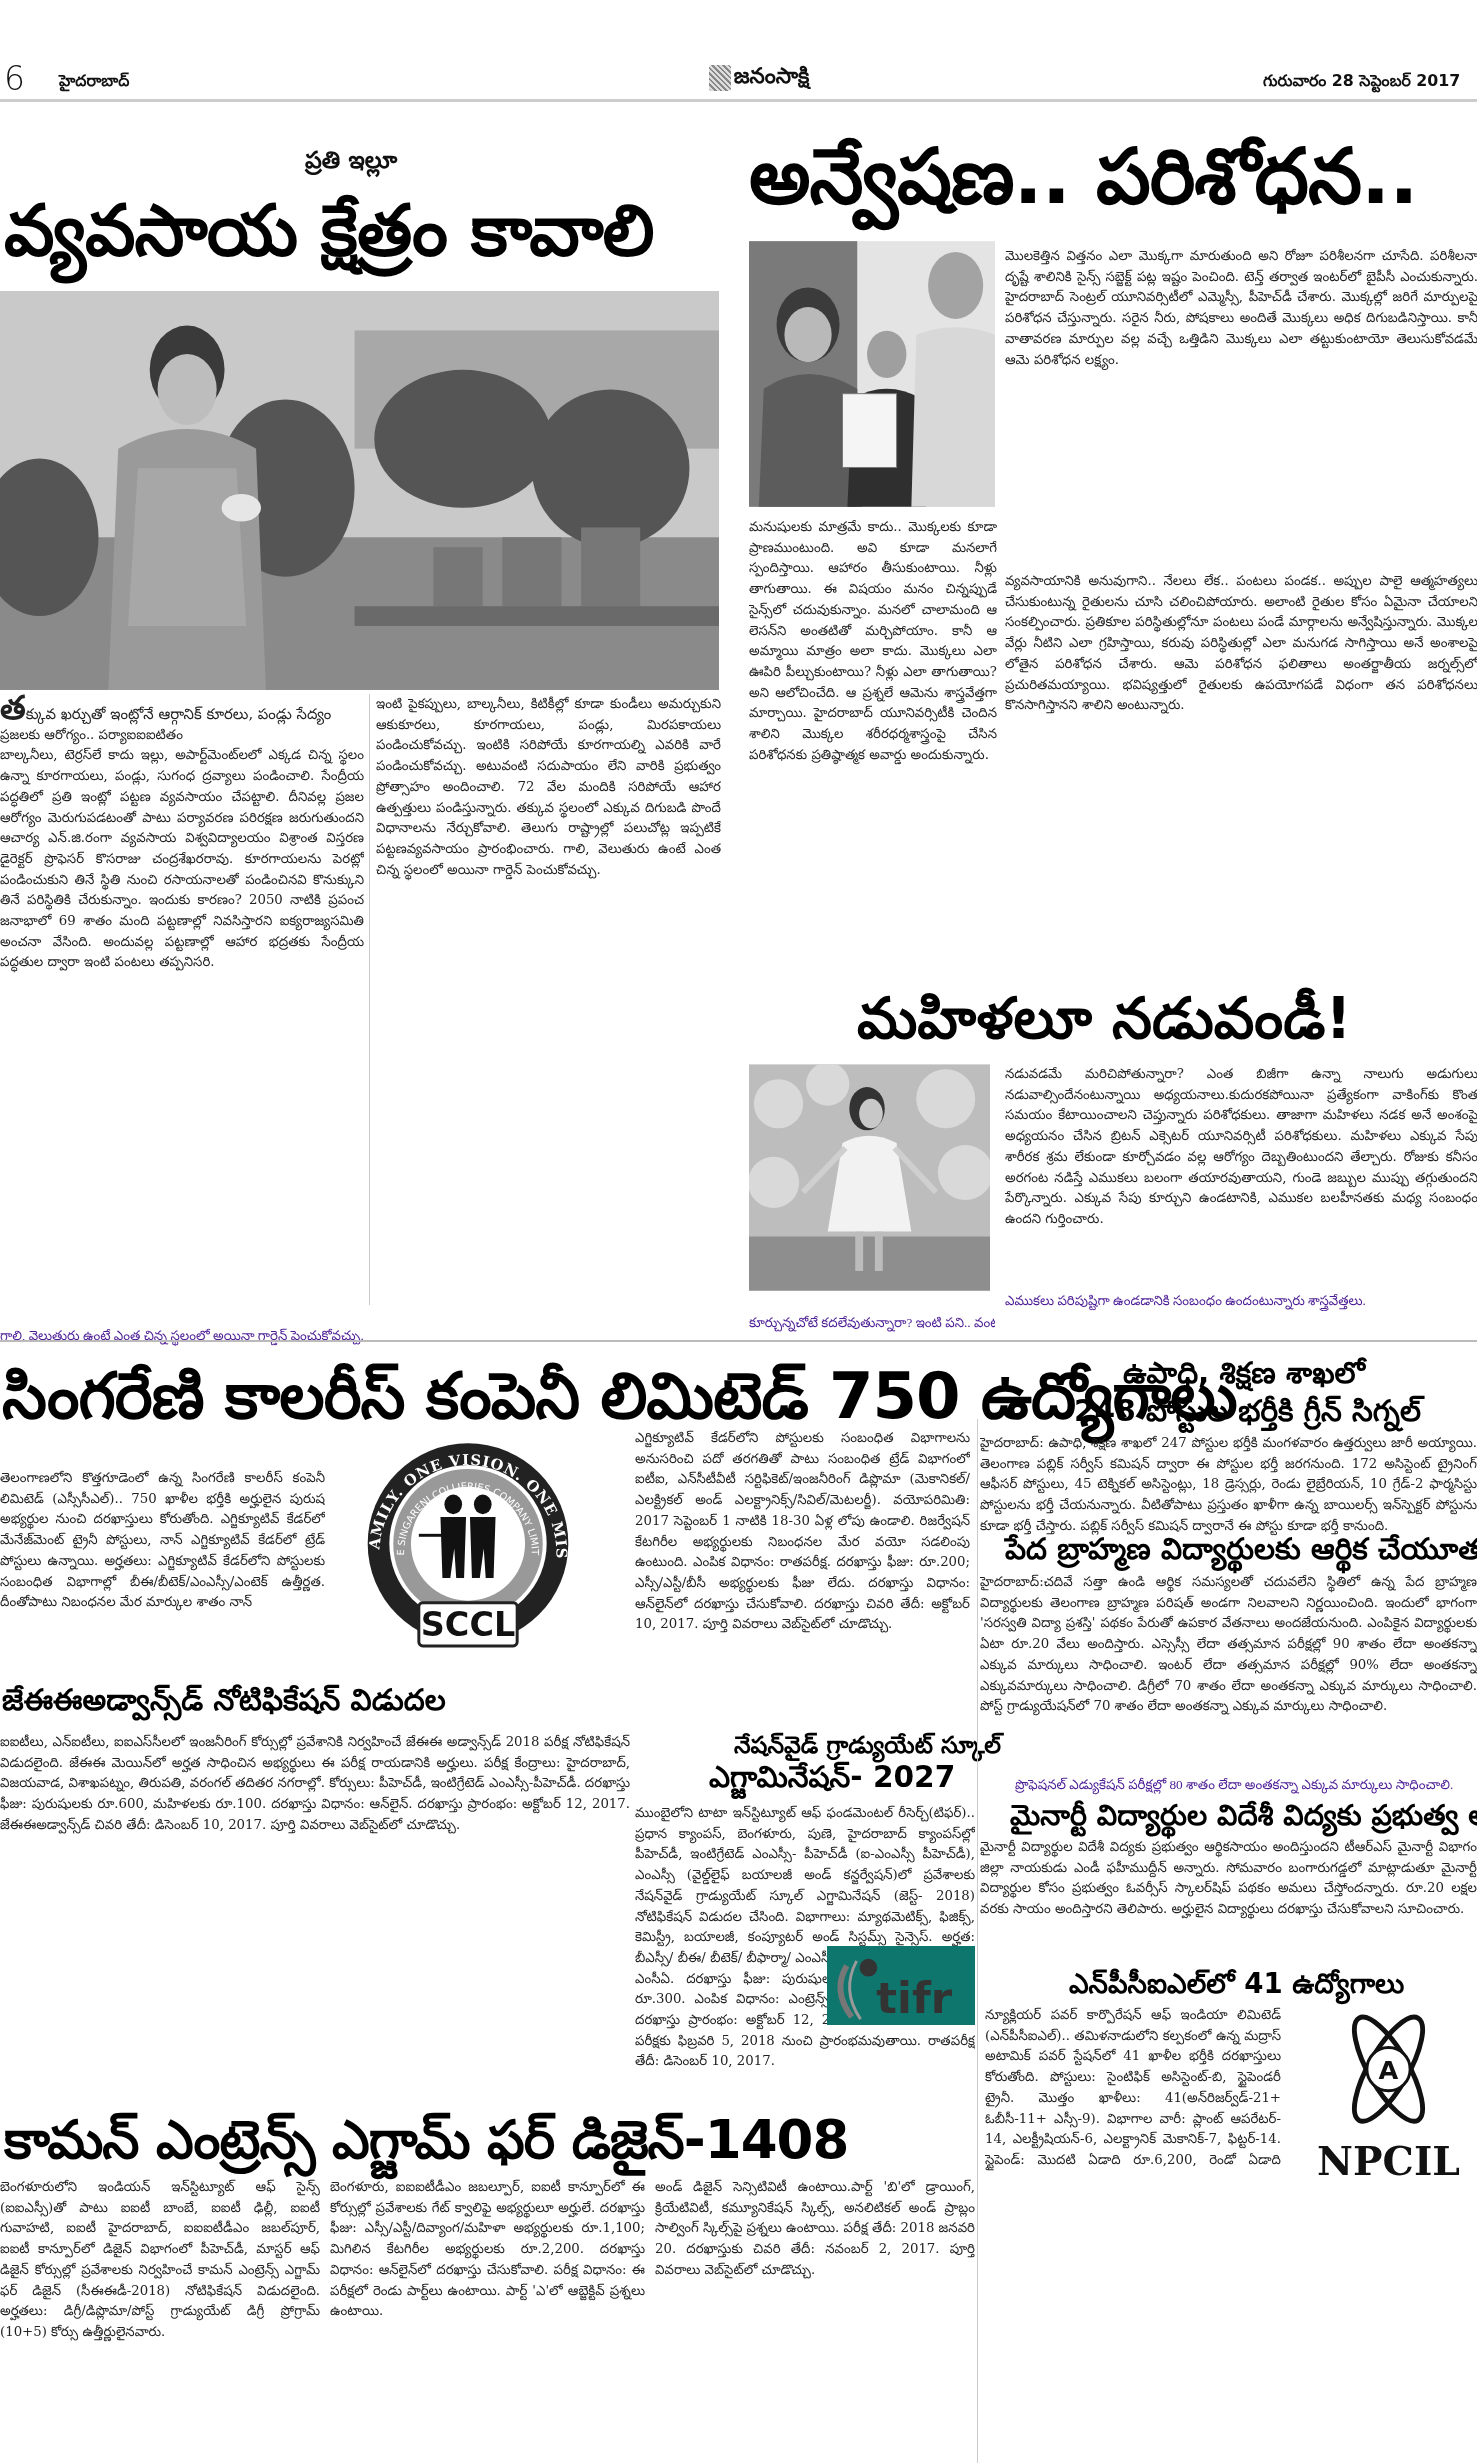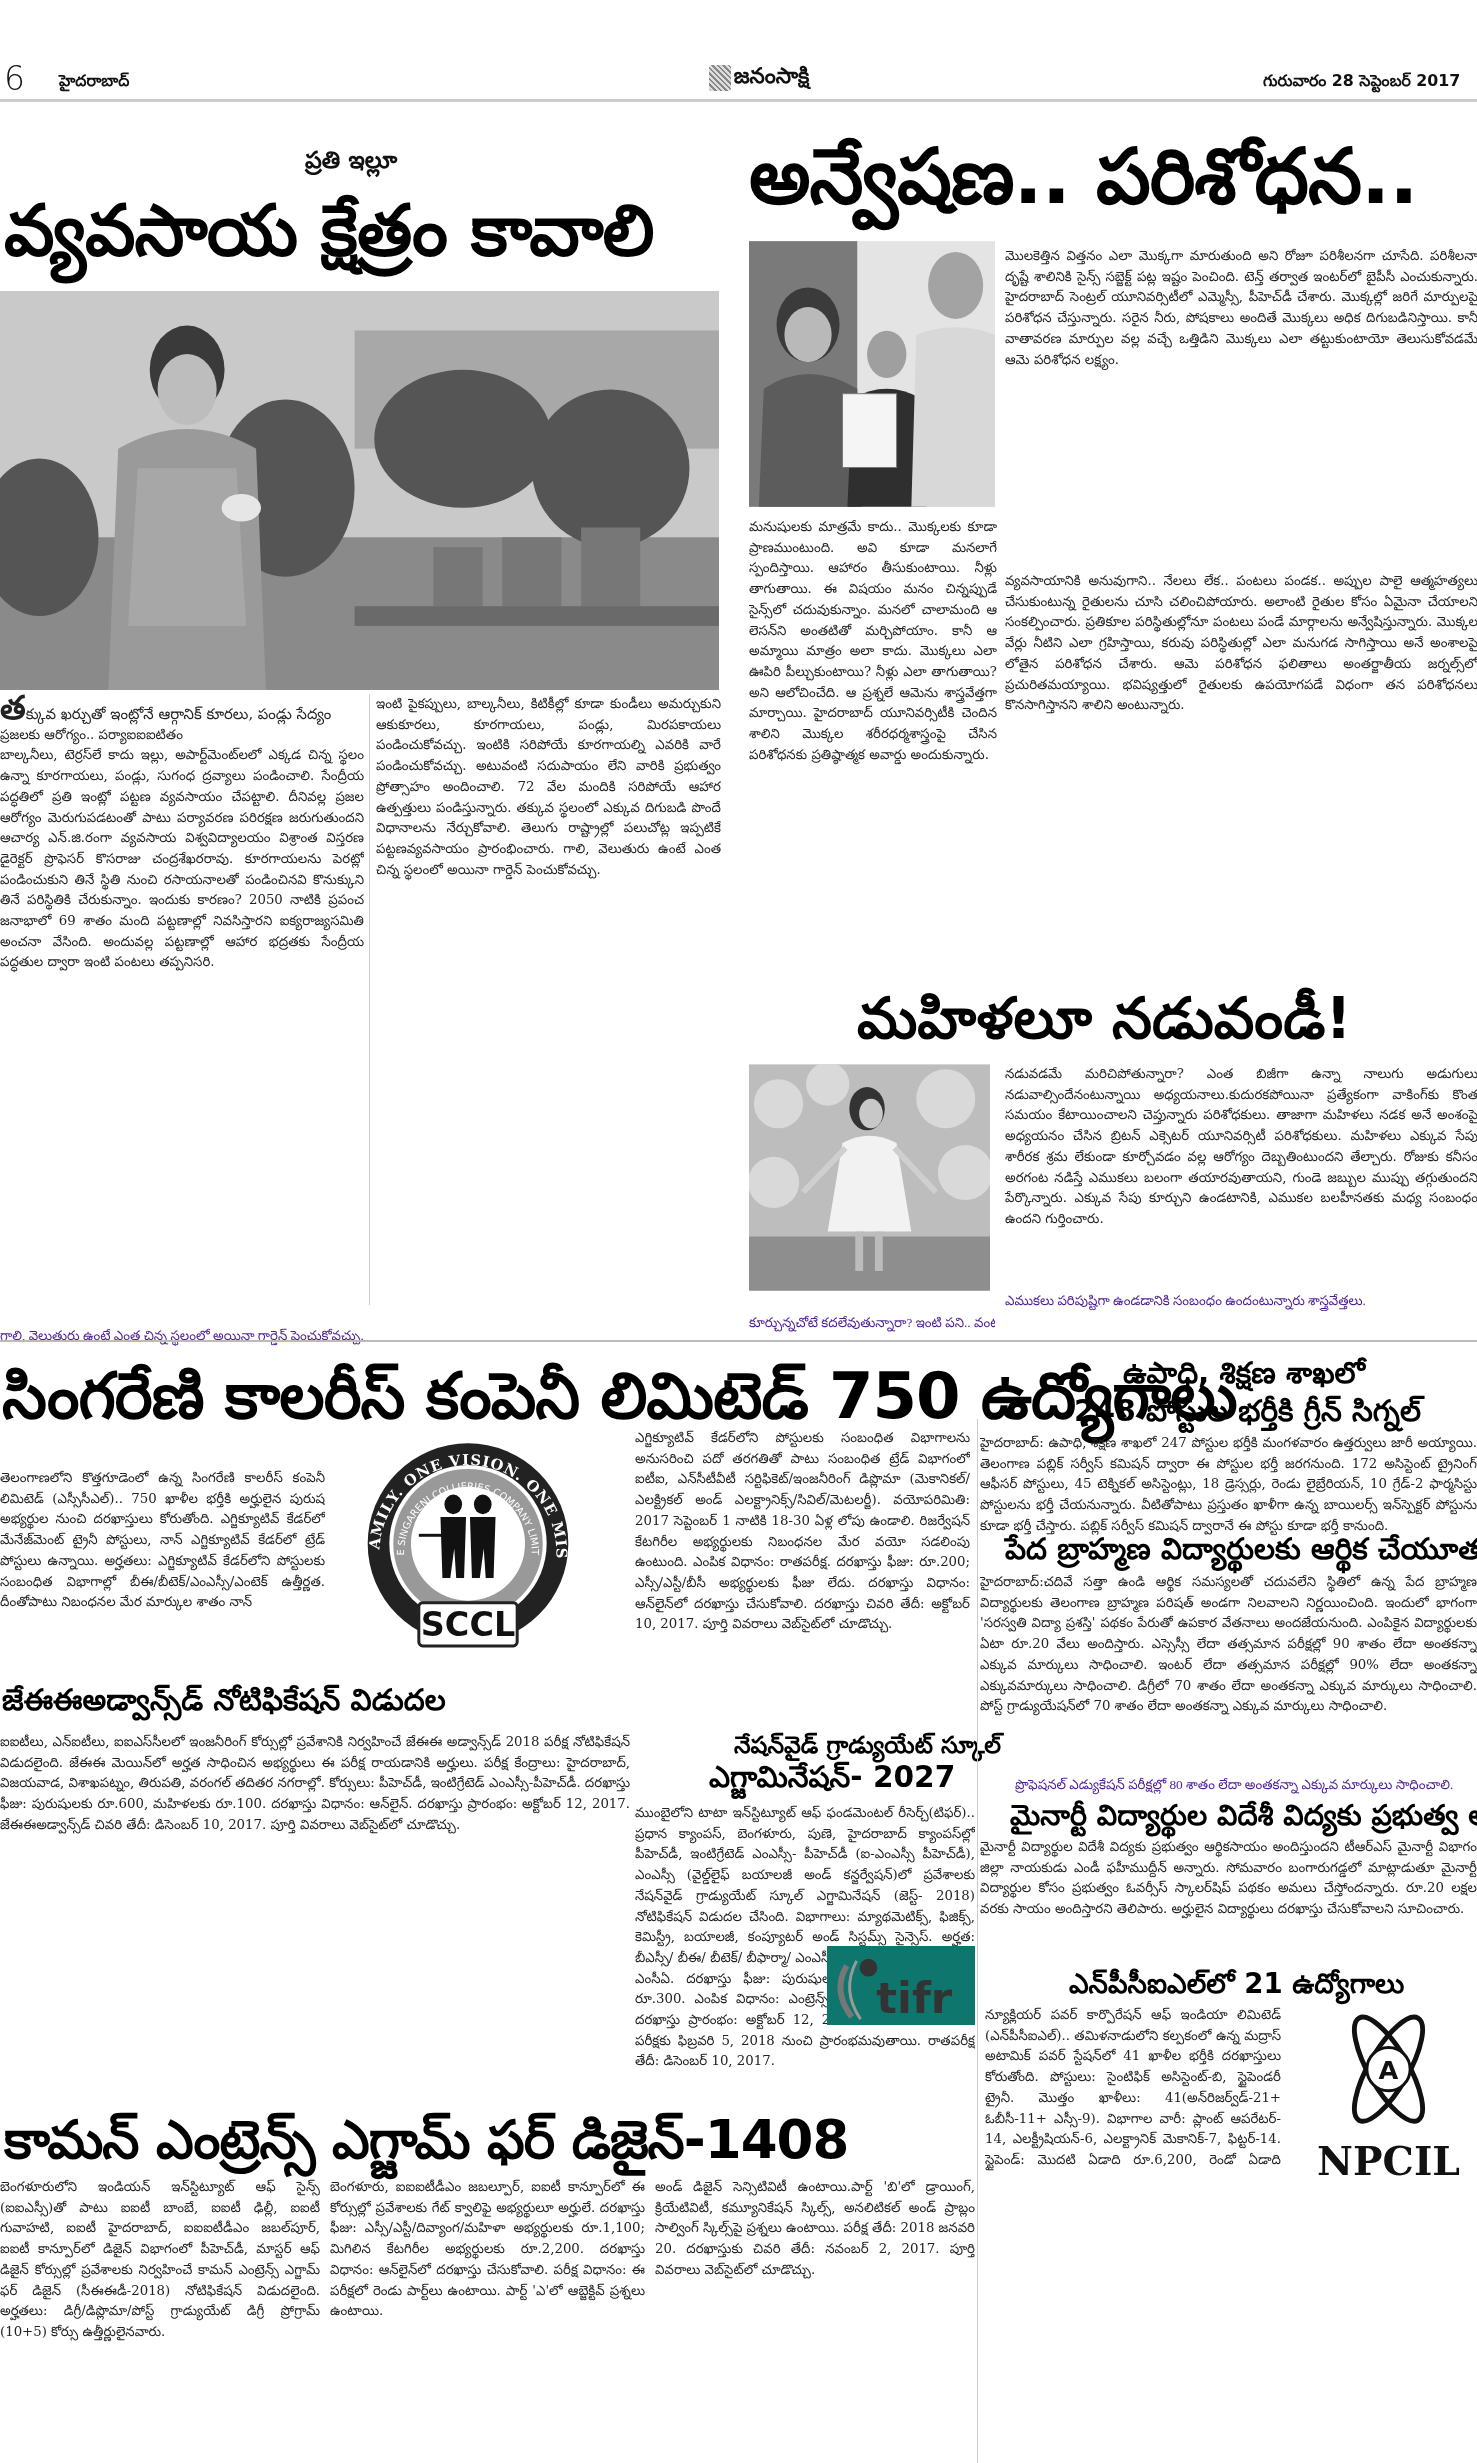--- a/index.html
+++ b/index.html
@@ -191,21 +191,21 @@
 <div class="col body-text" style="left:980px;top:1572px;width:497px;height:207px;">
   <p>హైదరాబాద్:చదివే సత్తా ఉండి ఆర్థిక సమస్యలతో చదువలేని స్థితిలో ఉన్న పేద బ్రాహ్మణ విద్యార్థులకు తెలంగాణ బ్రాహ్మణ పరిషత్ అండగా నిలవాలని నిర్ణయించింది. ఇందులో భాగంగా 'సరస్వతి విద్యా ప్రశస్తి' పథకం పేరుతో ఉపకార వేతనాలు అందజేయనుంది. ఎంపికైన విద్యార్థులకు ఏటా రూ.20 వేలు అందిస్తారు. ఎస్సెస్సీ లేదా తత్సమాన పరీక్షల్లో 90 శాతం లేదా అంతకన్నా ఎక్కువ మార్కులు సాధించాలి. ఇంటర్ లేదా తత్సమాన పరీక్షల్లో 90% లేదా అంతకన్నా ఎక్కువమార్కులు సాధించాలి. డిగ్రీలో 70 శాతం లేదా అంతకన్నా ఎక్కువ మార్కులు సాధించాలి. పోస్ట్ గ్రాడ్యుయేషన్‌లో 70 శాతం లేదా అంతకన్నా ఎక్కువ మార్కులు సాధించాలి.</p>
 </div>
 <div class="abs caption" style="left:1015px;top:1777px;width:463px;white-space:nowrap;overflow:hidden;">ప్రొఫెషనల్ ఎడ్యుకేషన్ పరీక్షల్లో 80 శాతం లేదా అంతకన్నా ఎక్కువ మార్కులు సాధించాలి.</div>
 
 <div class="abs headline" style="left:1010px;top:1801px;font-size:28.6px;">మైనార్టీ విద్యార్థుల విదేశీ విద్యకు ప్రభుత్వ ఆర్థికసాయం</div>
 <div class="col body-text" style="left:980px;top:1837px;width:497px;height:128px;">
   <p>మైనార్టీ విద్యార్థుల విదేశీ విద్యకు ప్రభుత్వం ఆర్థికసాయం అందిస్తుందని టీఆర్ఎస్ మైనార్టీ విభాగం జిల్లా నాయకుడు ఎండీ ఫహీముద్దీన్ అన్నారు. సోమవారం బంగారుగడ్డలో మాట్లాడుతూ మైనార్టీ విద్యార్థుల కోసం ప్రభుత్వం ఓవర్సీస్ స్కాలర్‌షిప్ పథకం అమలు చేస్తోందన్నారు. రూ.20 లక్షల వరకు సాయం అందిస్తారని తెలిపారు. అర్హులైన విద్యార్థులు దరఖాస్తు చేసుకోవాలని సూచించారు.</p>
 </div>
 
-<div class="abs headline" style="left:1069px;top:1970px;font-size:27.6px;">ఎన్‌పీసీఐఎల్‌లో 21 ఉద్యోగాలు</div>
+<div class="abs headline" style="left:1069px;top:1970px;font-size:27.6px;">ఎన్‌పీసీఐఎల్‌లో 41 ఉద్యోగాలు</div>
 <div class="col body-text" style="left:985px;top:2005px;width:296px;height:167px;">
   <p>న్యూక్లియర్ పవర్ కార్పొరేషన్ ఆఫ్ ఇండియా లిమిటెడ్ (ఎన్‌పీసీఐఎల్).. తమిళనాడులోని కల్పకంలో ఉన్న మద్రాస్ అటామిక్ పవర్ స్టేషన్‌లో 41 ఖాళీల భర్తీకి దరఖాస్తులు కోరుతోంది. పోస్టులు: సైంటిఫిక్ అసిస్టెంట్-బి, స్టైపెండరీ ట్రైనీ. మొత్తం ఖాళీలు: 41(అన్‌రిజర్వ్‌డ్-21+ ఓబీసీ-11+ ఎస్సీ-9). విభాగాల వారీ: ప్లాంట్ ఆపరేటర్- 14, ఎలక్ట్రీషియన్-6, ఎలక్ట్రానిక్ మెకానిక్-7, ఫిట్టర్-14. స్టైపెండ్: మొదటి ఏడాది రూ.6,200, రెండో ఏడాది రూ.7,200; శిక్షణ పూర్తి అయ్యాక నెలకు రూ.21,700. అర్హతలు: పదోతరగతి + ఐటీఐ/ ఇంటర్మీడియట్ + బీఎస్సీ. నిబంధనల మేర మార్కుల శాతం తప్పనిసరి. వయోపరిమితి: 2017 అక్టోబర్ 20 నాటికి 18-24 ఏళ్ల లోపు ఉండాలి. రిజర్వేషన్ నిబంధనలు వర్తిస్తాయి. శారీరక ప్రమాణాలు: ఎత్తు-కనీసం 160 సెం.మీ, బరువు-కనీసం 45.5 కిలోలు. ఎంపిక విధానం: ప్రిలిమినరీ టెస్ట్ (స్టేజ్-1), అడ్వాన్స్‌డ్ టెస్ట్ (స్టేజ్-2), ట్రేడ్/ స్కిల్ టెస్ట్(స్టేజ్-3). దరఖాస్తు విధానం: ఆన్‌లైన్. దరఖాస్తుల చివరి తేదీ: అక్టోబర్ 20, 2017. పూర్తి వివరాలు వెబ్‌సైట్‌లో చూడొచ్చు.</p>
 </div>
 <div class="abs" style="left:1300px;top:2010px;width:177px;height:197px;">
   <svg width="177" height="197" viewBox="0 0 180 200">
     <ellipse cx="90" cy="60" rx="60" ry="20" fill="none" stroke="#111" stroke-width="5" transform="rotate(-60 90 60)"></ellipse>
     <ellipse cx="90" cy="60" rx="60" ry="20" fill="none" stroke="#111" stroke-width="5" transform="rotate(60 90 60)"></ellipse>
     <circle cx="90" cy="60" r="22" fill="#fff" stroke="#111" stroke-width="3"></circle>
     <text x="90" y="70" text-anchor="middle" font-family="DejaVu Sans, sans-serif" font-size="26" font-weight="bold" fill="#111">A</text>
     <text x="90" y="168" text-anchor="middle" font-family="DejaVu Serif, serif" font-size="40" font-weight="900" fill="#111">NPCIL</text>

